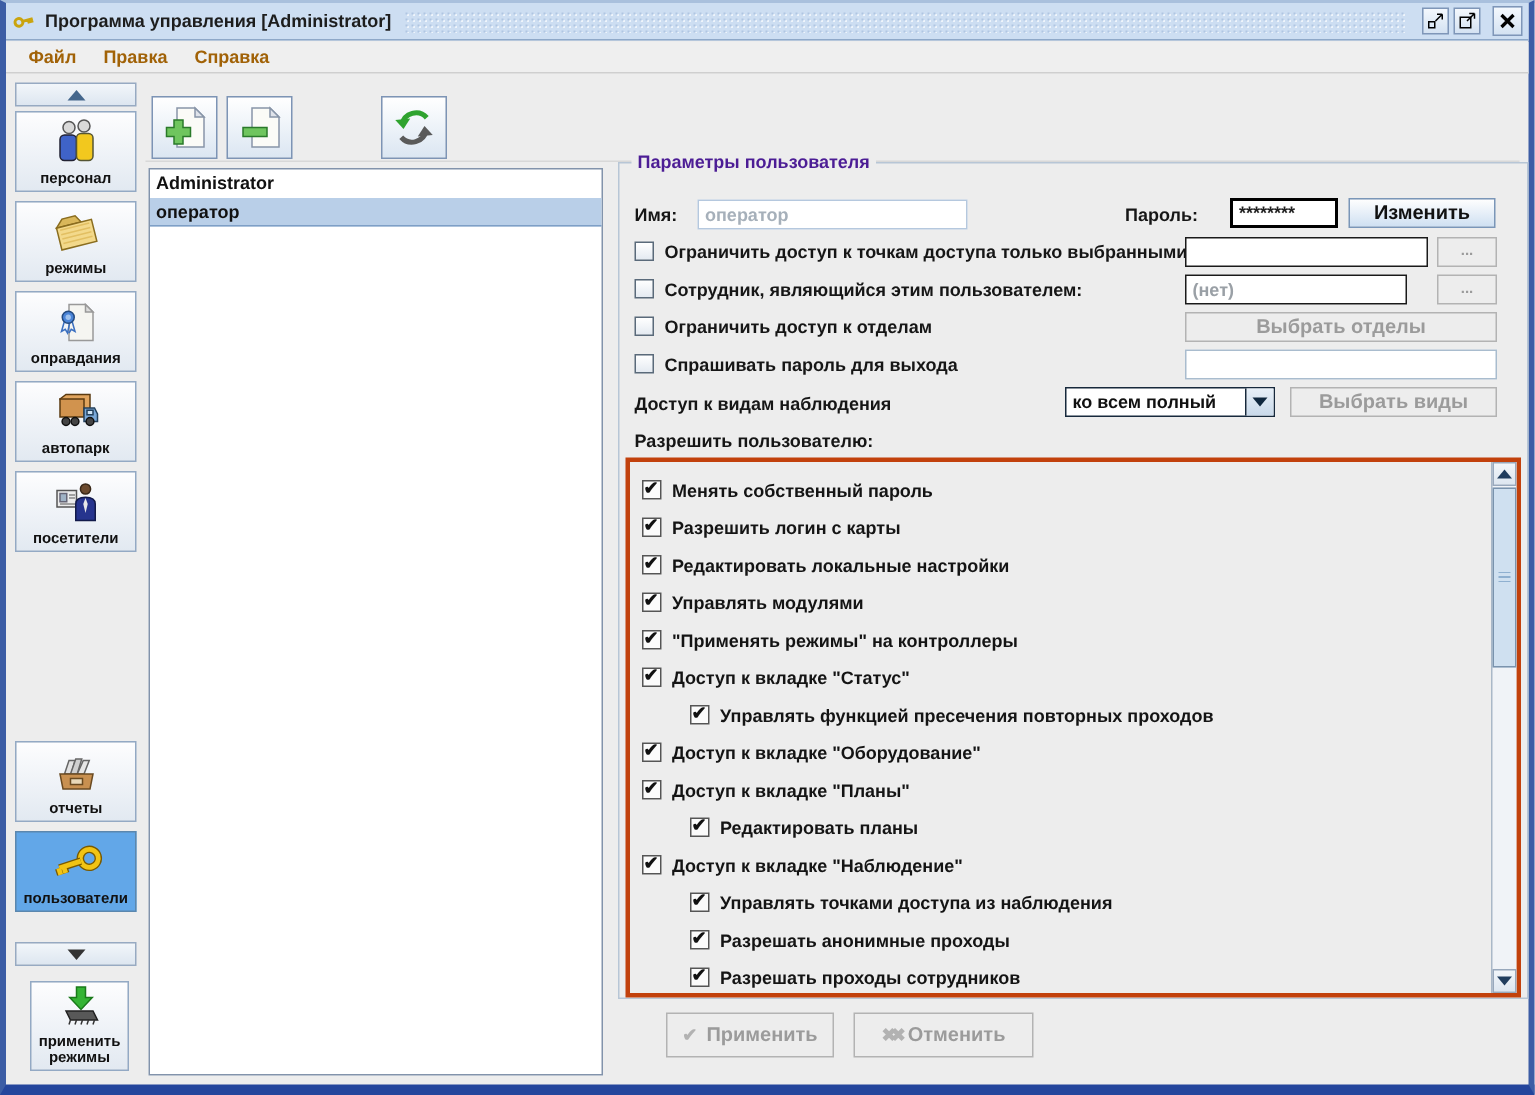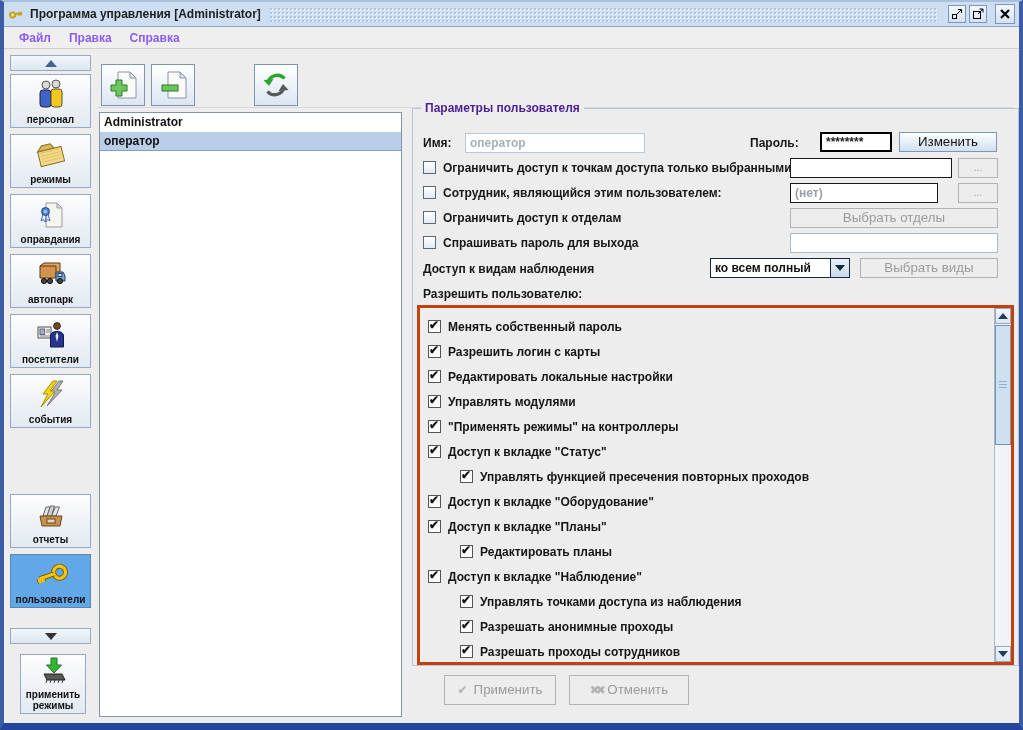--- a/index.html
+++ b/index.html
@@ -19,21 +19,21 @@
                      radial-gradient(#eef4fb 28%, transparent 30%);
     background-size:4px 4px; background-position:0 0,1px 1px; }
   .title-text { color:#1d1d1d; white-space:nowrap; }
   .win-btn { width:18px; height:18px; margin-left:3px; background:linear-gradient(#f4f8fd,#d4e2f2);
     border:1px solid #7f96b8; display:flex; align-items:center; justify-content:center; }
   .win-btn.close { width:20px; height:20px; margin-left:8px; }
 
   
   .menubar { position:absolute; left:0; right:0; top:26px; height:21px; background:#efefef;
     border-bottom:1px solid #cfcfcf; display:flex; align-items:center; padding-left:6px; }
-  .menu-item { padding:2px 9px; color:#8b5cf6; }
+  .menu-item { padding:2px 9px; color:#a16207; }
 
   
   .side-btn { position:absolute; left:6px; width:81px; border:1px solid #93a9c4;
     background:linear-gradient(#fdfdfe,#e2e9f1); display:flex; flex-direction:column;
     align-items:center; justify-content:flex-end; padding-bottom:2px; }
   .side-btn .ic { flex:1; display:flex; align-items:center; justify-content:center; }
   .side-btn .lbl { font-size:10px; color:#111; line-height:11px; text-align:center; }
   .side-btn.selected { background:#62a7e8; border-color:#5b87ae; }
   .side-scroll { position:absolute; left:6px; width:81px; height:16px; border:1px solid #97aac2;
     background:linear-gradient(#f2f6fa,#dde6f0); display:flex; align-items:center; justify-content:center; }
@@ -58,21 +58,21 @@
   .flabel { position:absolute; white-space:nowrap; color:#161616; }
 
   input.tf { position:absolute; height:20px; border:1px solid #1a1a1a; background:#fff;
     font-family:"Liberation Sans",sans-serif; font-weight:bold; font-size:12px; padding:0 4px; color:#222; }
   input.tf.soft { border:1px solid #a9bcce; }
   input.tf.disabled { border:1px solid #b5c8de; color:#a6b0ba; }
   input.tf.gray { color:#9aa0a6; }
   input.tf.pw { border:2px solid #000; }
 
   .btn { position:absolute; height:20px; border:1px solid #7a96b8; color:#111;
-    background:linear-gradient(#fefefe,#cfe0f2); line-height:18px; }
+    background:linear-gradient(#fefefe,#cfe0f2); line-height:18px;font-weight:bold; }
   .btn.disabled { border:1px solid #b3b3b3; background:#ededed; color:#9b9b9b; }
   .btn.big { height:30px; line-height:28px; }
 
   .cb { position:absolute; width:13px; height:13px; border:1px solid #5a6a7a;
     background:linear-gradient(#ffffff,#e4eaf1); }
   .cb.checked { border-color:#555; background:#fbfbfb; }
   .cb.checked::after { content:"✔"; position:absolute; left:0px; top:-3px; font-size:12px; color:#111; }
 
   .combo { position:absolute; height:20px; border:1px solid #17293c; background:#fff; display:flex; }
   .combo .val { flex:1; line-height:18px; padding-left:4px; color:#111; }
@@ -205,29 +205,20 @@
         <rect x="6" y="11" width="4.5" height="5.5" fill="#9fb2c4" stroke="#667"></rect>
         <path d="M12 12 h4 M12 14 h4 M6 18 h10" stroke="#888"></path>
         <circle cx="23" cy="8" r="3.4" fill="#6b4a2e" stroke="#3a2818"></circle>
         <path d="M16.5 29 v-11 q0-4.5 6.5-4.5 t6.5 4.5 v11 z" fill="#26348e" stroke="#121a4a"></path>
         <path d="M23 14 l-1.5 4 1.5 6 1.5-6 z" fill="#e8e8e8"></path>
       </svg>
     </span>
     <span class="lbl">посетители</span>
   </div>
 
-  <div class="side-btn" style="top:372px;height:54px">
-    <span class="ic">
-      <svg width="34" height="34" viewBox="0 0 34 34">
-        <path d="M25 3 l-9 12 h5 l-8 13 15-16 h-5 l6-9 z" fill="#b0b0b0" stroke="#777"></path>
-        <path d="M19 3 l-10 13 h5 l-7 13 14-16 h-5 l7-10 z" fill="#f5d513" stroke="#a88f00"></path>
-      </svg>
-    </span>
-    <span class="lbl">события</span>
-  </div>
 
 
   <div class="side-btn" style="top:492px;height:54px">
     <span class="ic">
       <svg width="34" height="34" viewBox="0 0 34 34">
         <path d="M9 18 l3-9 h4 l-2.5 9z" fill="#e2e2e2" stroke="#666"></path>
         <path d="M13 18 l3.5-10 h4 l-3 10z" fill="#d0d0d0" stroke="#666"></path>
         <path d="M17.5 18 l4-9 h4 l-3.5 9z" fill="#e6e6e6" stroke="#666"></path>
         <path d="M6 18 h22 l-2 10 h-18 z" fill="#c89050" stroke="#6a4a20"></path>
         <rect x="13" y="21" width="8" height="4" fill="#e9d8b8" stroke="#6a4a20"></rect>

